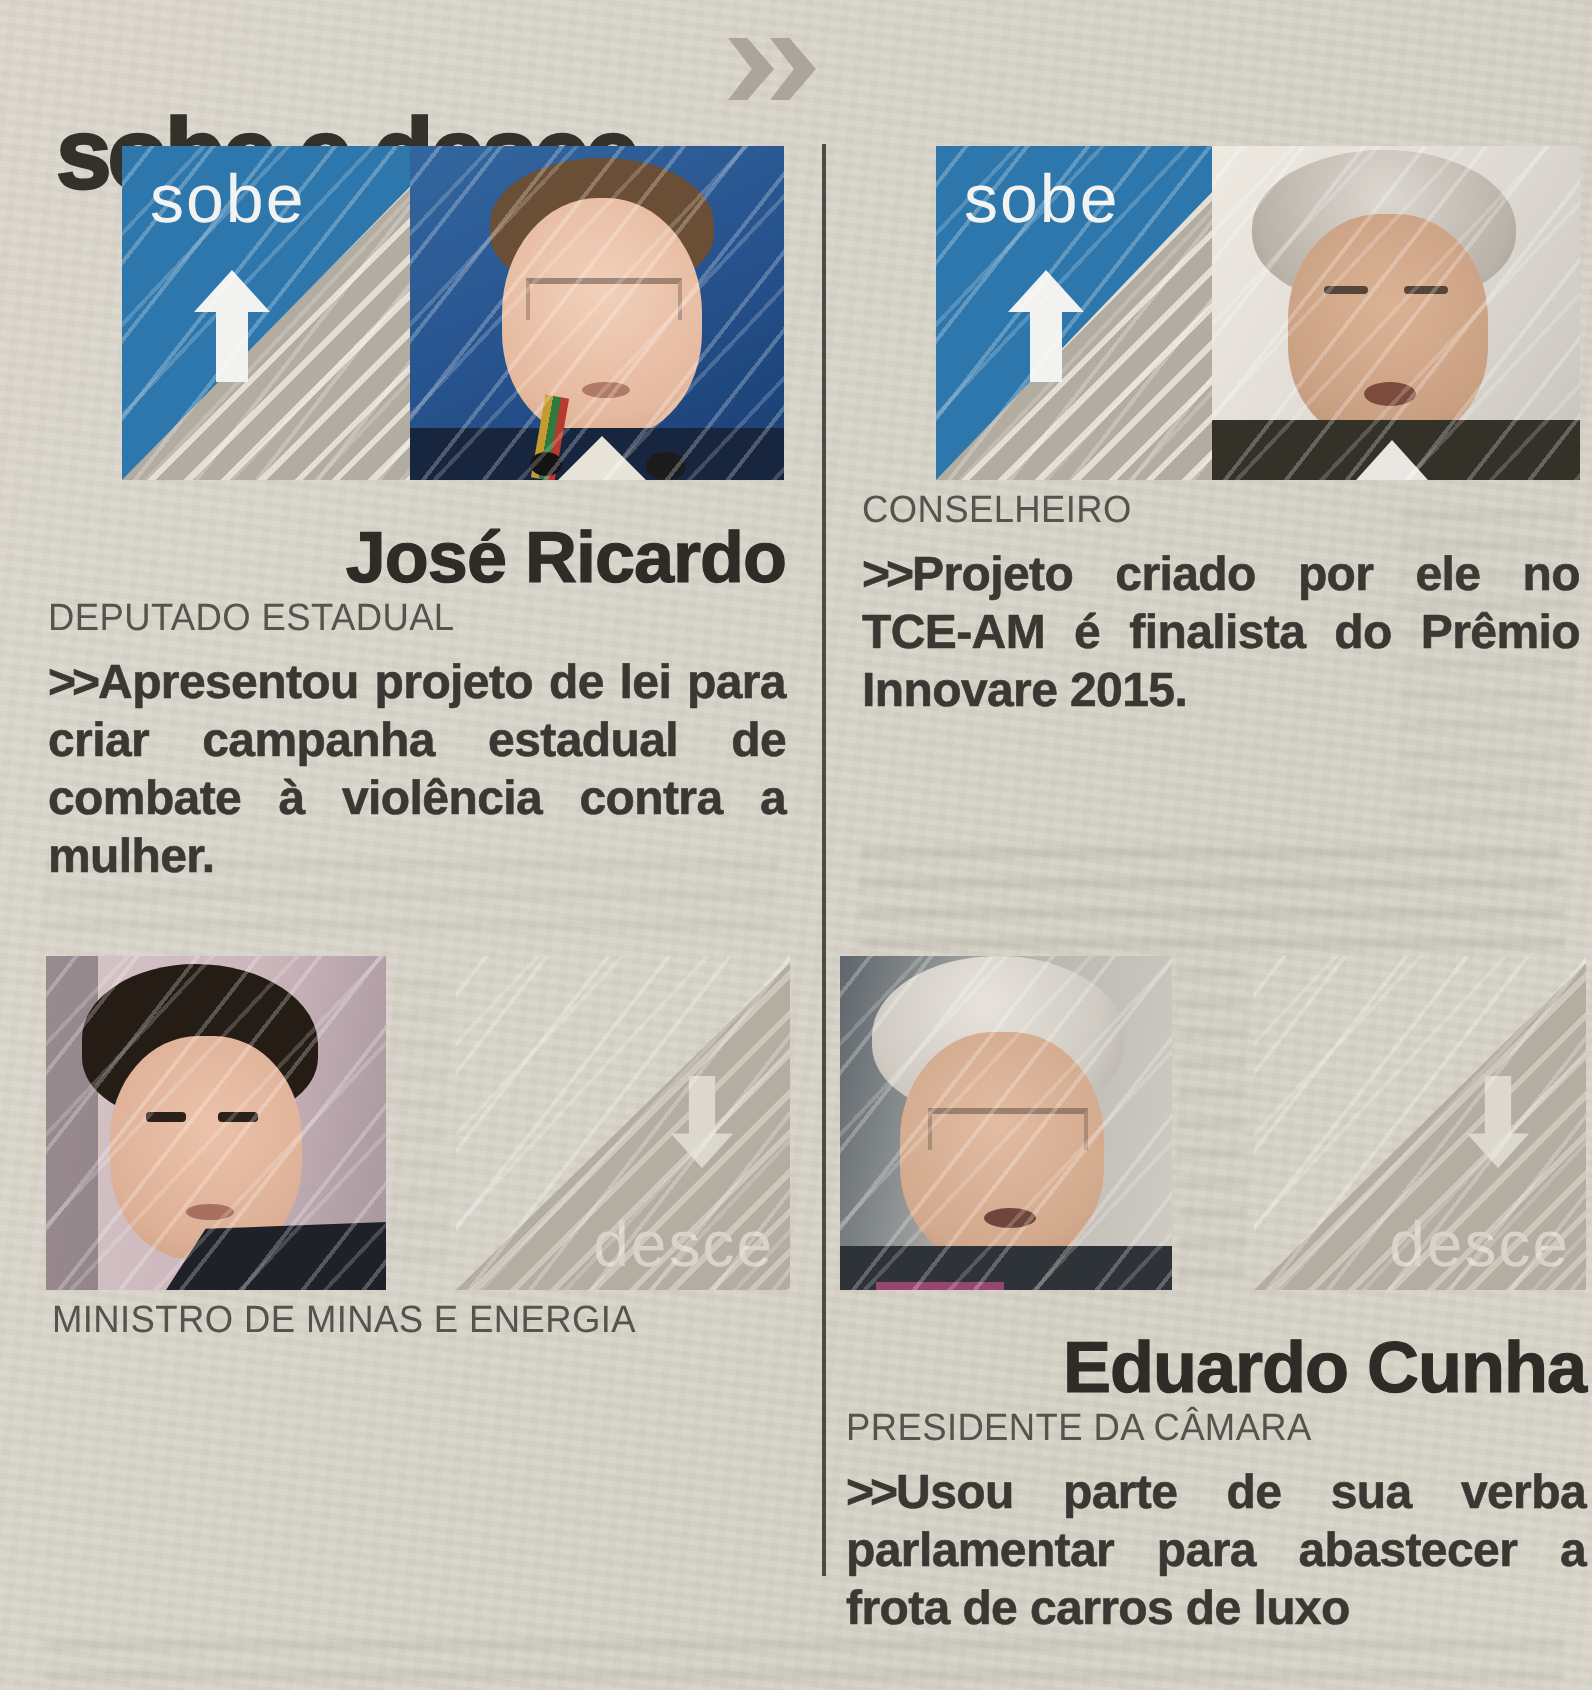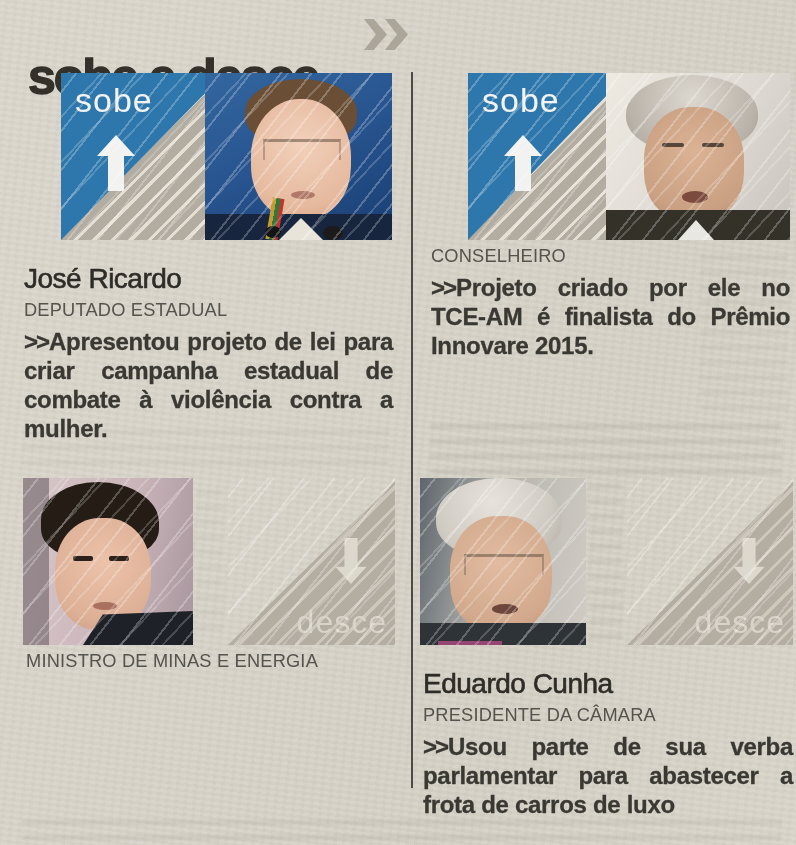--- a/index.html
+++ b/index.html
@@ -141,22 +141,22 @@
     background:radial-gradient(circle at 48% 40%,#e2bba2 0%,#d2a98c 70%,#bd9377 100%);}
   .p4 .glasses{left:44px;top:76px;width:76px;height:18px;
     border-top:3px solid rgba(90,75,60,.5);border-left:2px solid rgba(90,75,60,.35);border-right:2px solid rgba(90,75,60,.35);}
   .p4 .mouth{left:72px;top:126px;width:26px;height:10px;border-radius:50%;background:#6e463c;}
   .p4 .suit{left:0;bottom:0;width:100%;height:22px;background:#2e3338;}
   .p4 .pinkmark{left:18px;bottom:0;width:64px;height:4px;background:#c54f8e;opacity:.7;}
 
   
   .person-name{
     margin:24px 0 0 3px;
-    font-size:28px;line-height:30px;font-weight:400;color:#2e2c27;
-    -webkit-text-stroke:.6px #2e2c27;letter-spacing:-.5px;
+    font-size:36px;line-height:30px;font-weight:700;color:#2e2c27;
+    -webkit-text-stroke:.6px #2e2c27;letter-spacing:-.5px;text-align:right;
   }
   .person-role{
     margin:5px 0 0 3px;
     font-size:19px;line-height:22px;font-weight:400;color:#55534d;
     letter-spacing:.2px;transform:scaleX(.96);transform-origin:left;
     white-space:nowrap;
   }
   .person-desc{
     margin:6px 0 0 3px;
     font-size:24px;line-height:29px;font-weight:700;color:#3a3833;

